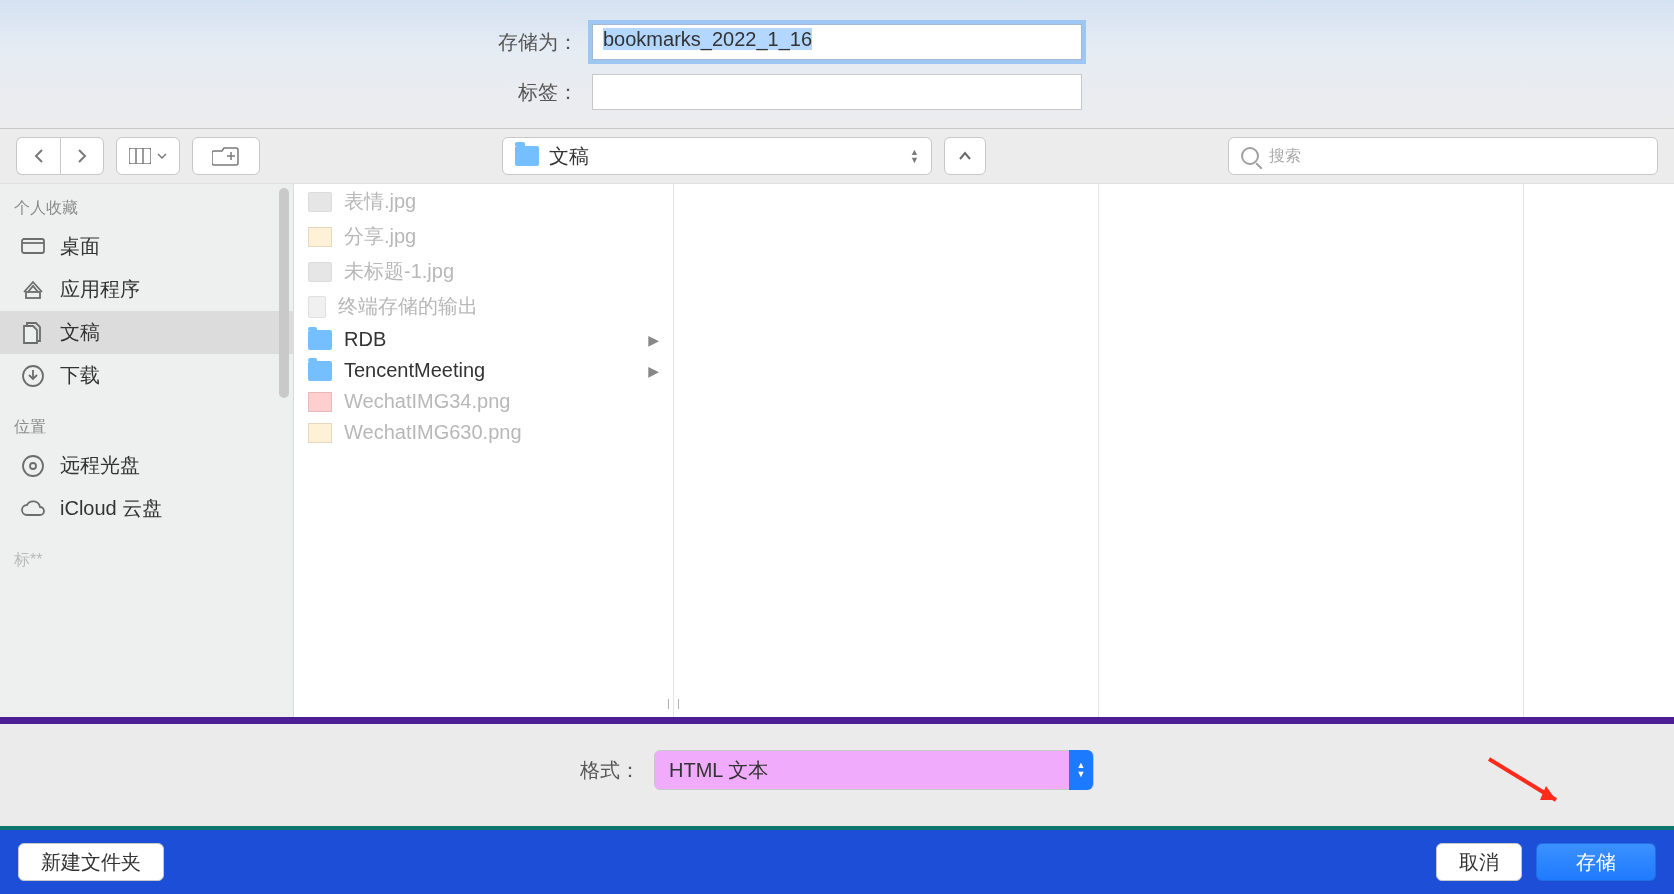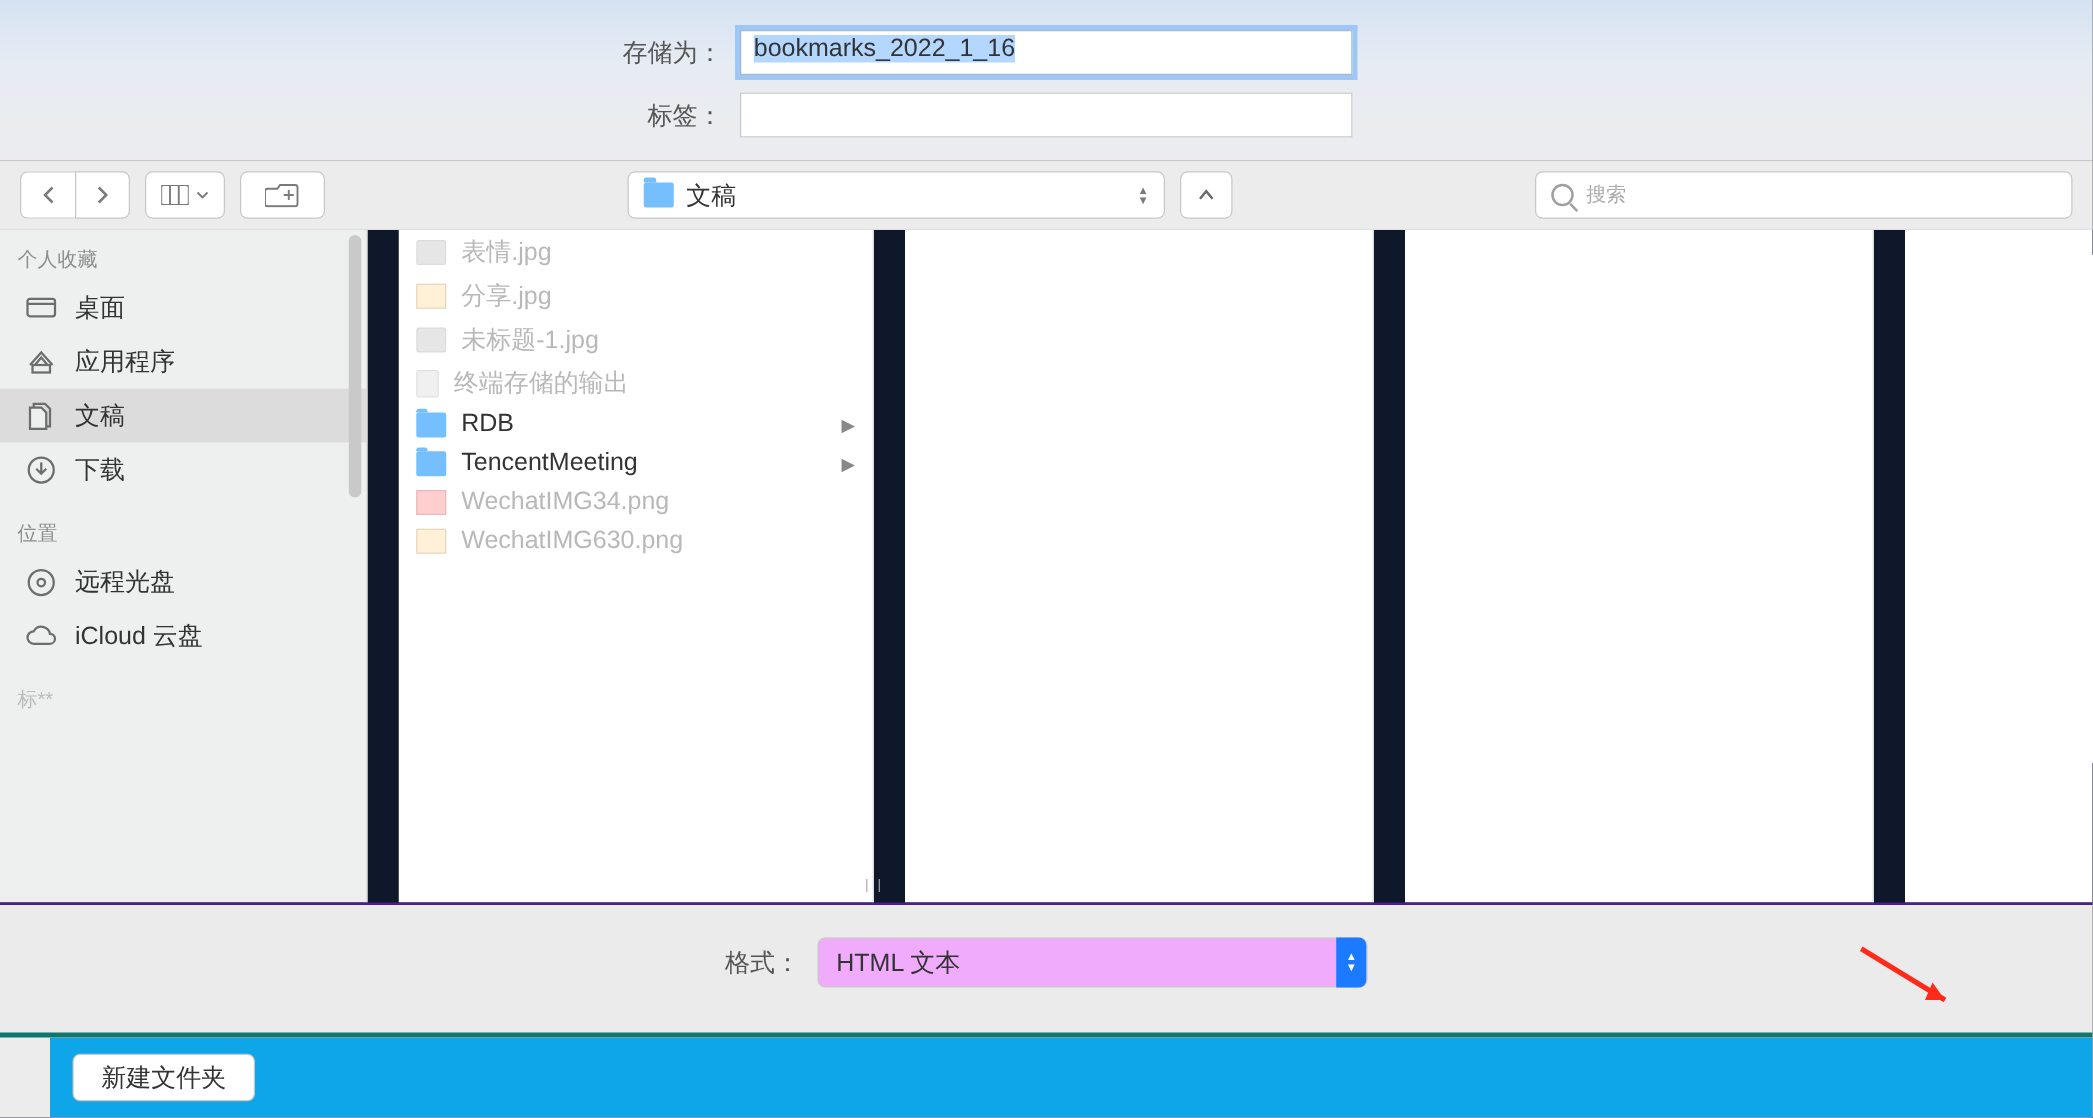--- a/index.html
+++ b/index.html
@@ -162,24 +162,23 @@
   background: #a0a0a0;
   bottom: -4px; right: -6px;
   transform: rotate(45deg);
 }
 .toolbar-flex { flex: 1; }
 
 
 .main {
   flex: 1;
   display: flex;
-  background: #0f172a;
-  border-bottom: 2px solid #4c1d95;
+  background: #4d7c0f;
+  border-bottom: 7px solid #4c1d95;
   overflow: hidden;
-  gap: 25px;
 }
 .sidebar {
   width: 294px;
   background: #eef0f0;
   border-right: 1px solid #dadada;
   padding-top: 8px;
   position: relative;
 }
 .sidebar-scroll-hint {
   position: absolute;
@@ -333,22 +332,21 @@
   right: 100px;
   top: 30px;
 }
 
 
 .footer {
   height: 64px;
   display: flex;
   align-items: center;
   padding: 0 18px;
-  background: #0ea5e9;
-  margin-left: 40px;
+  background: #1d4ed8;
 }
 .footer-btn {
   height: 38px;
   padding: 0 22px;
   border-radius: 6px;
   border: 1px solid #c8c8c8;
   background: #fff;
   font-size: 20px;
   color: #333;
   display: flex;
@@ -562,15 +560,23 @@
     <svg class="red-arrow" width="90" height="60" viewBox="0 0 90 60">
       <line x1="5" y1="5" x2="72" y2="46" stroke="#ff2a1a" stroke-width="4"></line>
       <polygon points="72,46 62,32 56,46" fill="#ff2a1a"></polygon>
     </svg>
   </div>
 
   <div class="footer">
     <div class="footer-btn">
       <span>新建文件夹</span>
     </div>
+    <div class="footer-right">
+      <div class="footer-btn">
+        <span>取消</span>
+      </div>
+      <div class="footer-btn primary">
+        <span>存储</span>
+      </div>
+    </div>
   </div>
 
 </div>
 
 </body></html>

